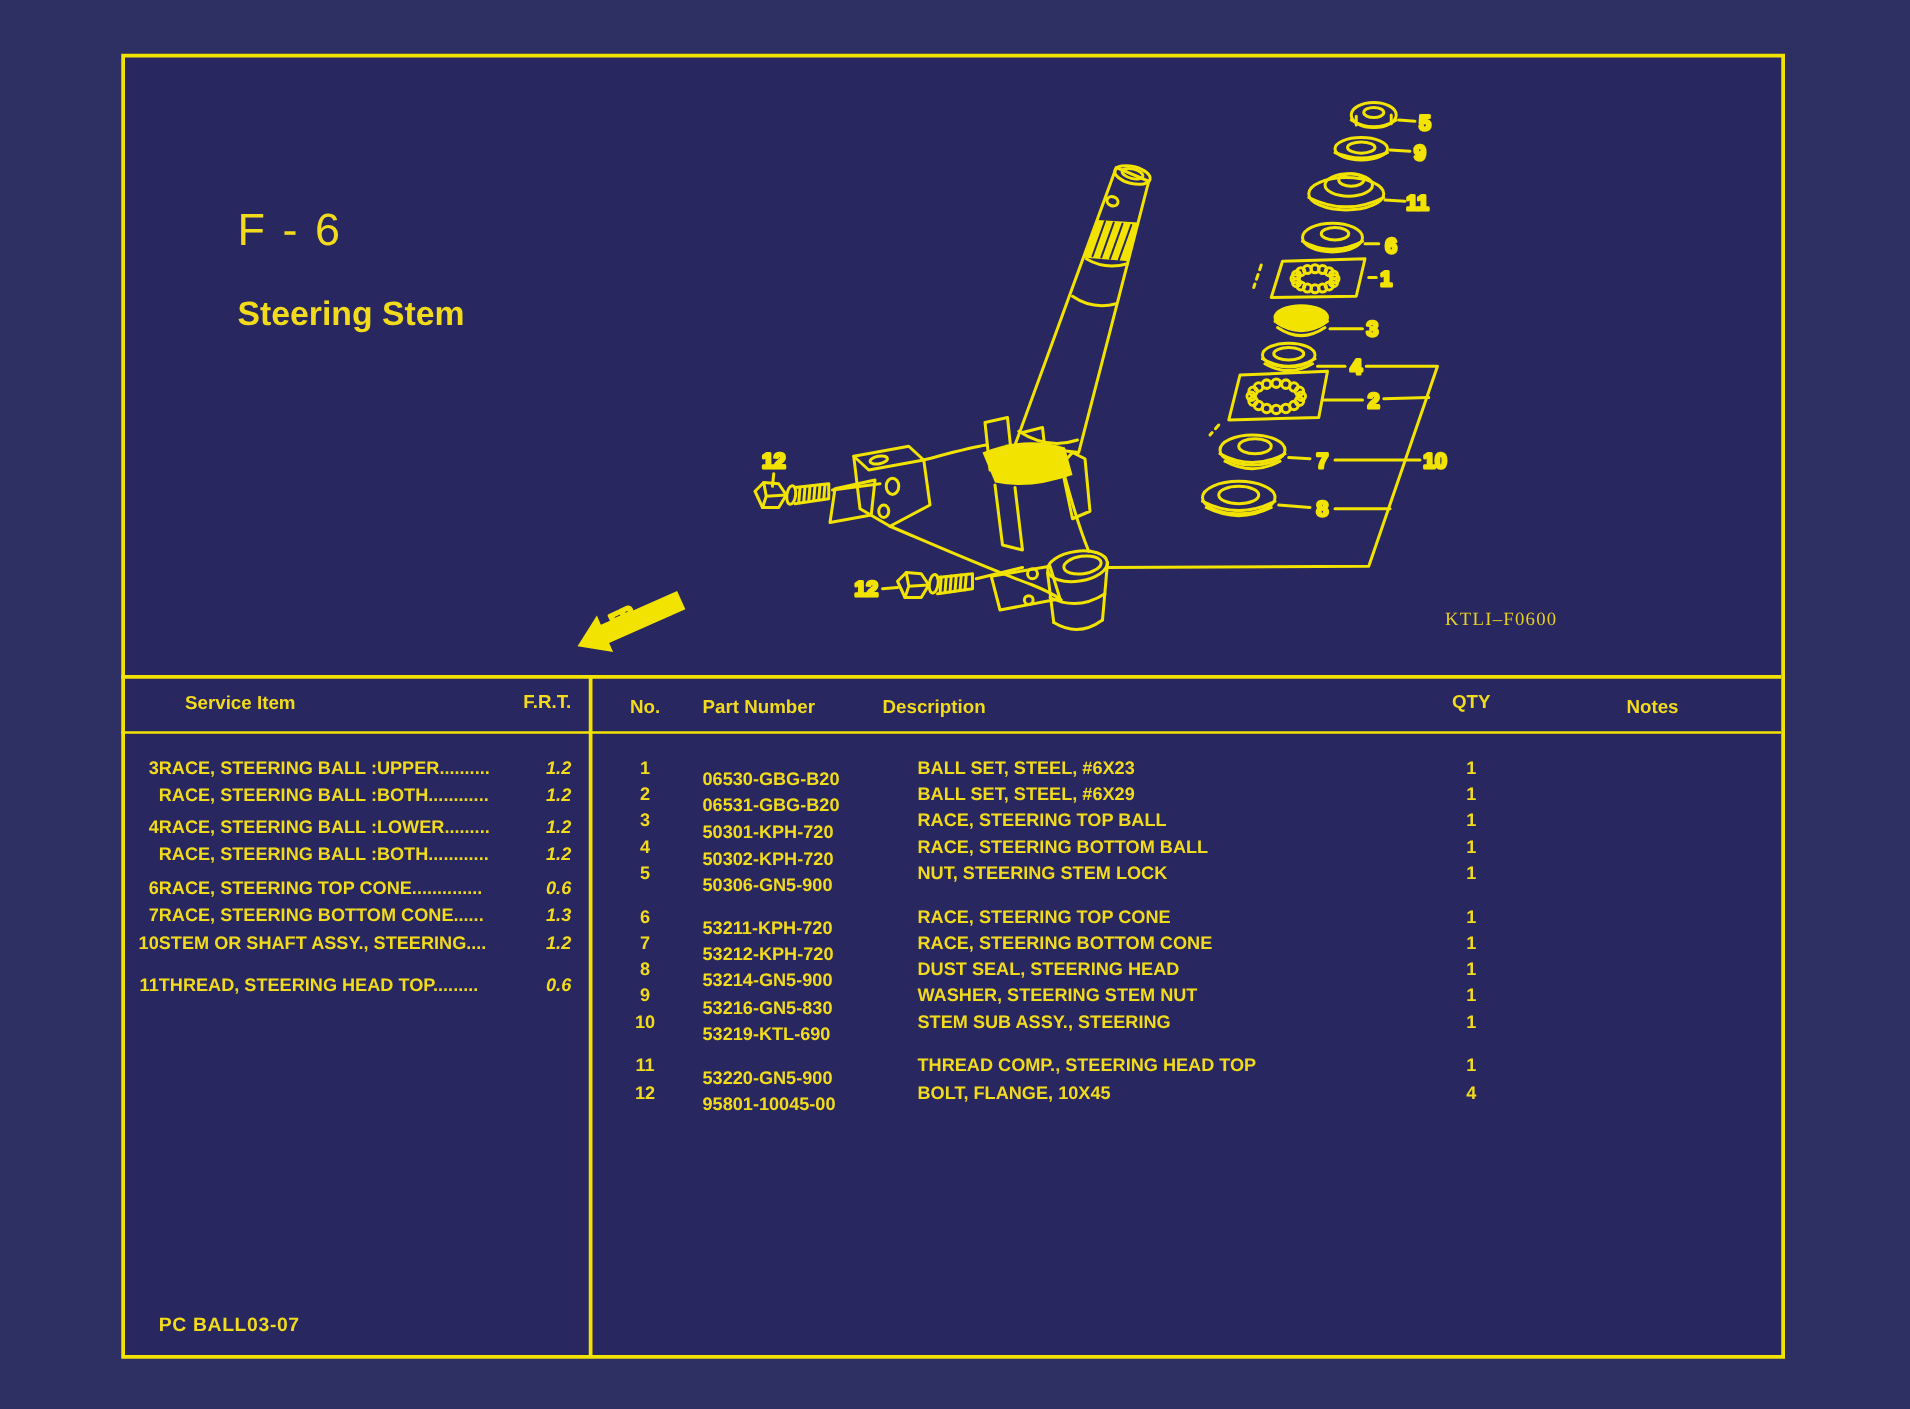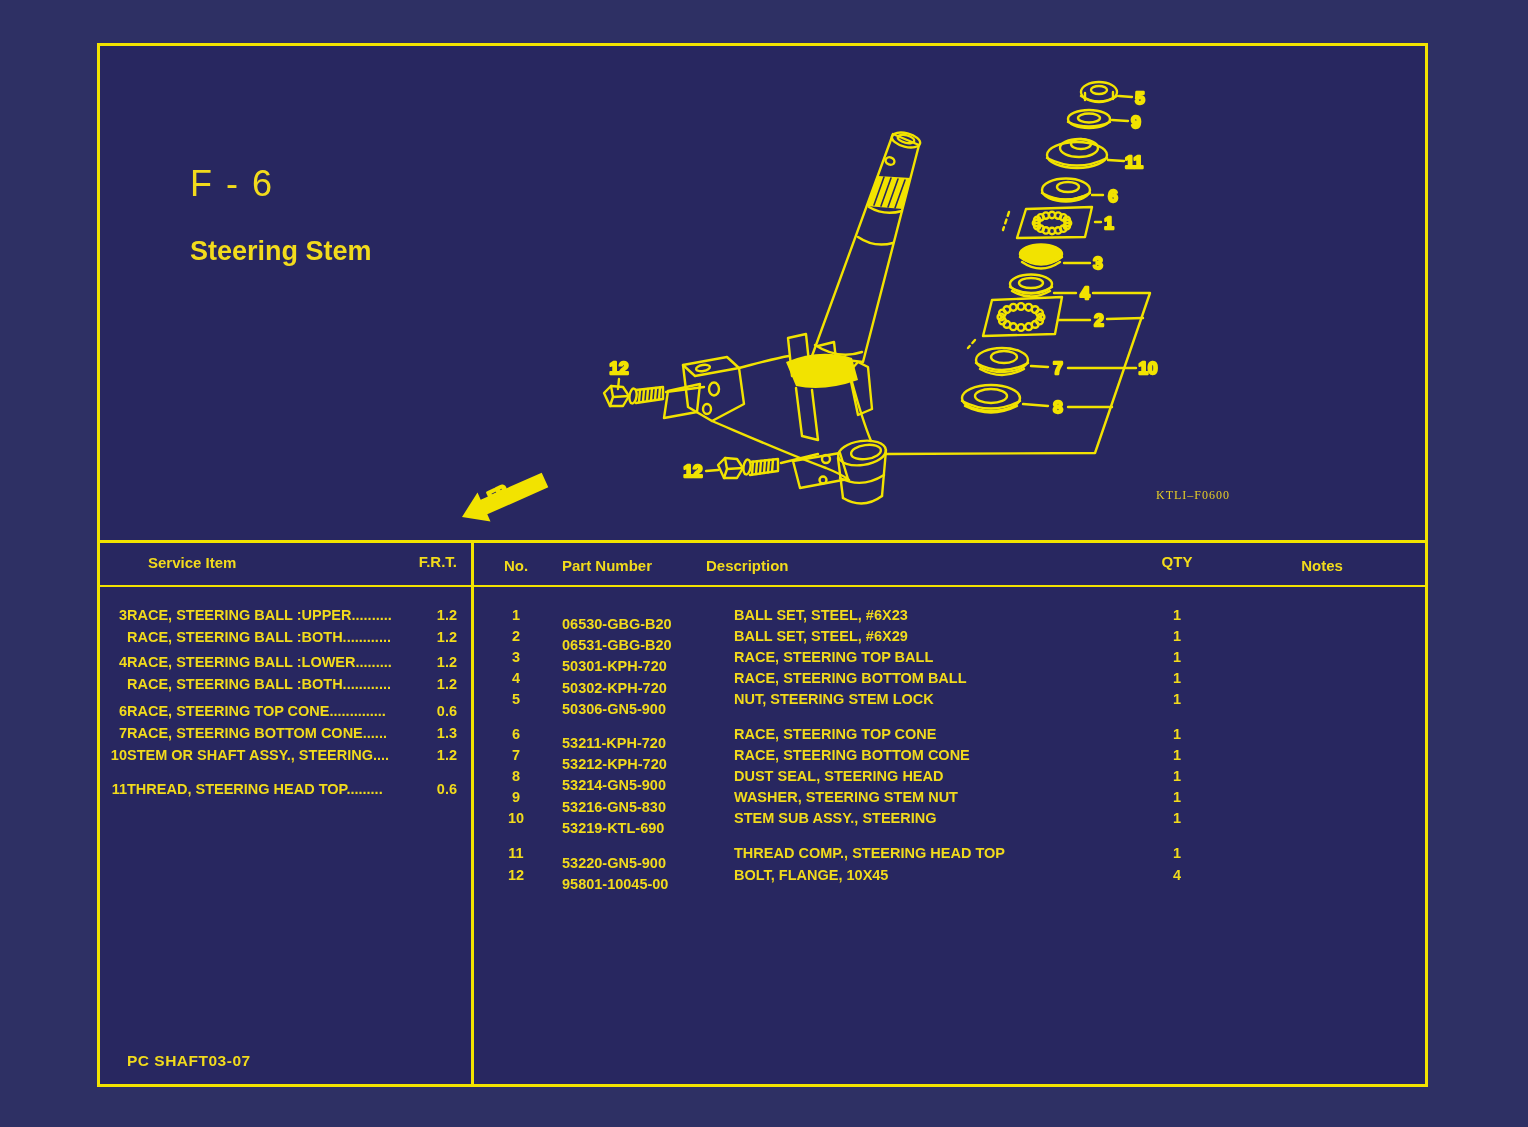--- a/index.html
+++ b/index.html
@@ -5,39 +5,39 @@
   html,body{margin:0;padding:0;background:#2e3064;}
   body{width:1528px;height:1127px;position:relative;overflow:hidden;
        font-family:"Liberation Sans",sans-serif;color:#f2db1c;}
   .abs{position:absolute;}
   .page-frame{left:97px;top:43px;width:1325px;height:1038px;
               border:3px solid #f2e300;background:#282760;}
   .yline{background:#f2e300;}
   .section-code{left:190px;top:163px;font-size:36px;font-weight:normal;letter-spacing:2px;}
   .section-title{left:190px;top:236px;font-size:27px;font-weight:bold;}
   .diagram-code{left:1156px;top:488px;font-family:"Liberation Serif",serif;
-                font-size:12px;letter-spacing:1px;color:#e8cf25;}
+                font-size:15px;letter-spacing:1px;color:#e8cf25;}
   
   .tbl-top{left:97px;top:540px;width:1328px;height:3px;}
   .tbl-hline{left:97px;top:585px;width:1328px;height:2px;}
   .tbl-vdiv{left:471px;top:540px;width:3px;height:544px;}
   .hdr{font-size:15px;font-weight:bold;}
   .hdr-service{left:148px;top:554px;}
   .hdr-frt{left:380px;top:553px;width:77px;text-align:right;}
   .hdr-no{left:497px;top:557px;width:38px;text-align:center;}
   .hdr-pn{left:562px;top:557px;}
   .hdr-desc{left:706px;top:557px;}
   .hdr-qty{left:1130px;top:553px;width:94px;text-align:center;}
   .hdr-notes{left:1270px;top:557px;width:104px;text-align:center;}
   
   #service-groups{left:97px;top:604px;width:360px;font-size:14.5px;font-weight:bold;}
   .srow{display:flex;height:22px;align-items:center;white-space:nowrap;}
   .sref{width:30px;text-align:right;flex:none;}
   .sitem{flex:1;overflow:hidden;}
-  .sfrt{width:44px;text-align:right;flex:none;}
+  .sfrt{width:44px;text-align:right;flex:none;font-style:italic;}
   .sgroup:nth-child(2){margin-top:3px;}
   .sgroup:nth-child(3){margin-top:5px;}
   .sgroup:nth-child(4){margin-top:12px;}
   
   #parts-groups{left:497px;top:604px;width:931px;font-size:14.5px;font-weight:bold;}
   .prow{display:flex;height:21.2px;align-items:center;white-space:nowrap;}
   .pno{width:38px;text-align:center;flex:none;}
   .ppn{margin-left:27px;width:172px;flex:none;margin-top:19px;}
   .pdesc{width:330px;flex:none;}
   .pqty{margin-left:66px;width:94px;text-align:center;flex:none;}
@@ -389,14 +389,14 @@
         <span class="pno">12</span>
         <span class="ppn">95801-10045-00</span>
         <span class="pdesc">BOLT, FLANGE, 10X45</span>
         <span class="pqty">4</span>
         <span class="pnotes"></span>
       </div>
     </div>
   </div>
 
 <div class="abs footer">
-  <span>PC SHAFT</span><span class="rev">03-07</span>
+  <span>PC BALL</span><span class="rev">03-07</span>
 </div>
 
 </body></html>

